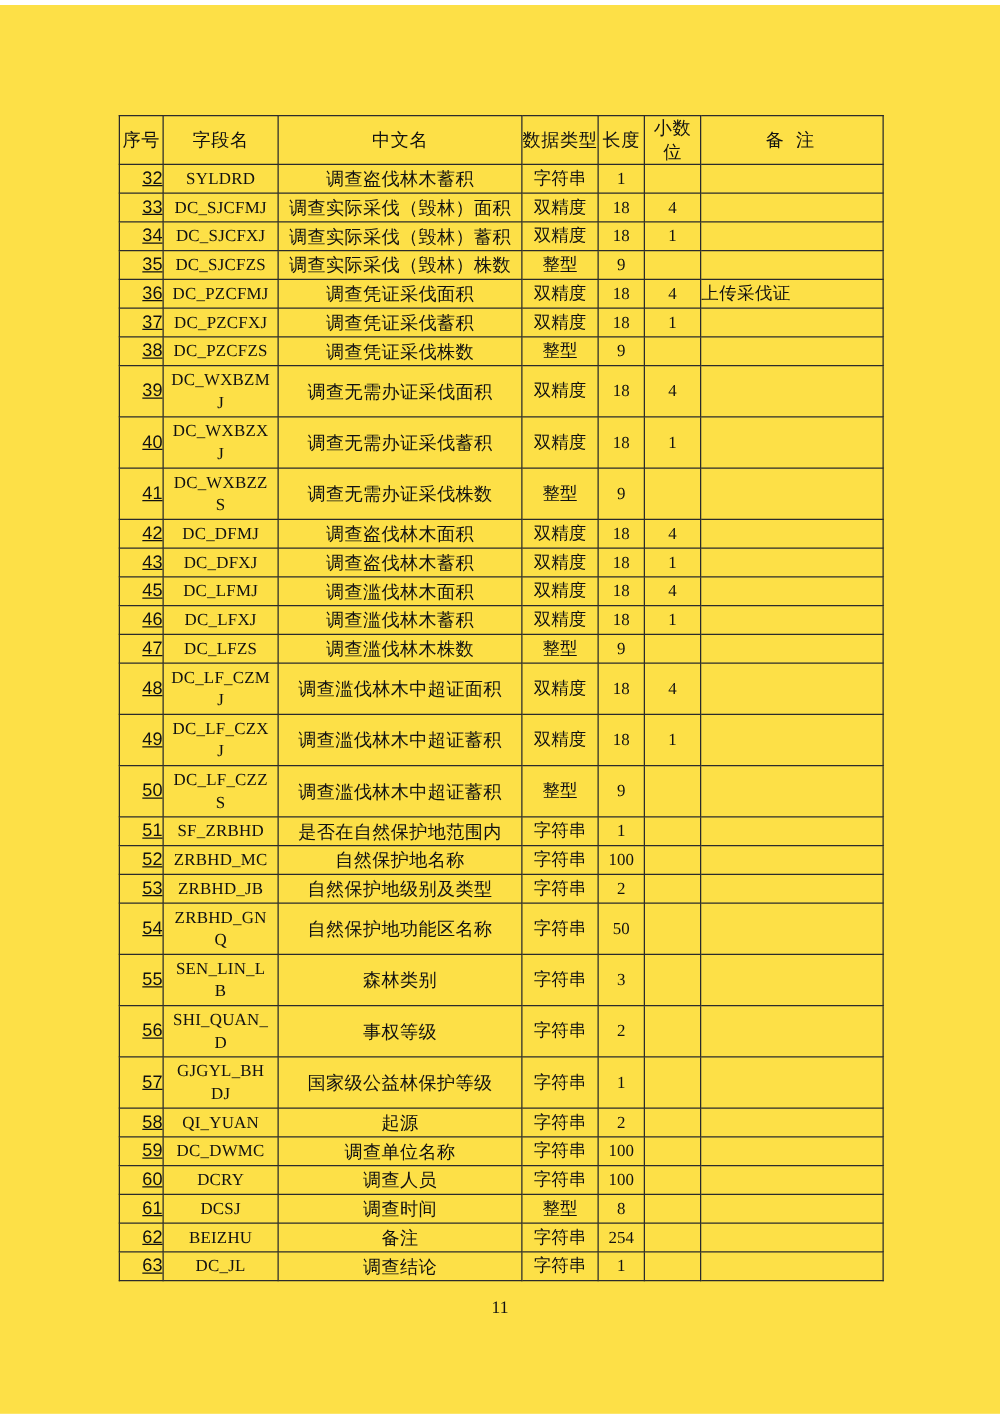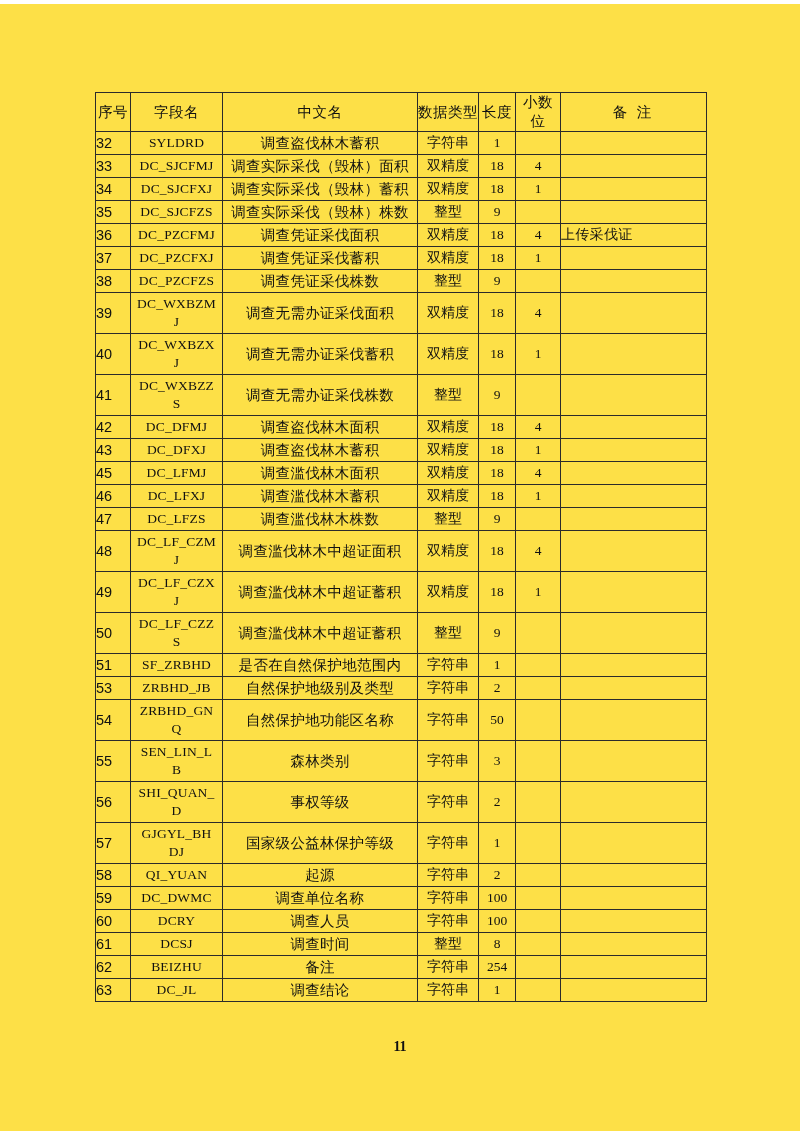--- a/index.html
+++ b/index.html
@@ -68,24 +68,25 @@
   }
   thead th.seq-head,
   thead th.field-head {
     letter-spacing: 0.5px;
   }
 
   tbody tr.r-single td { height: 22px; }
   tbody tr.r-double td { height: 40px; }
 
   td.seq {
-    text-align: left;
+    text-align: right;
     font-size: 14.5px;
     font-family: "Liberation Sans", "DejaVu Sans", sans-serif;
     font-weight: bold;
+    text-decoration: underline;
   }
   td.field {
     text-align: center;
     font-size: 13.5px;
     line-height: 1.35;
     letter-spacing: 0.2px;
   }
   td.field .fl {
     display: block;
   }
@@ -110,21 +111,20 @@
   }
 
   .page-number {
     position: absolute;
     left: 0;
     top: 1035px;
     width: 800px;
     text-align: center;
     font-size: 14px;
     color: #111111;
-    font-weight: bold;
   }
 </style>
 </head>
 <body>
 
 <div class="page">
 
   <div class="table-wrap">
     <table class="spec">
       <colgroup>
@@ -357,20 +357,31 @@
             <td class="field">
               <span class="fl">SF_ZRBHD</span>
             </td>
             <td class="cn">是否在自然保护地范围内</td>
             <td class="type">字符串</td>
             <td class="len">1</td>
             <td class="dec"></td>
             <td class="remark"></td>
           </tr>
           <tr class="r-single">
+            <td class="seq">52</td>
+            <td class="field">
+              <span class="fl">ZRBHD_MC</span>
+            </td>
+            <td class="cn">自然保护地名称</td>
+            <td class="type">字符串</td>
+            <td class="len">100</td>
+            <td class="dec"></td>
+            <td class="remark"></td>
+          </tr>
+          <tr class="r-single">
             <td class="seq">53</td>
             <td class="field">
               <span class="fl">ZRBHD_JB</span>
             </td>
             <td class="cn">自然保护地级别及类型</td>
             <td class="type">字符串</td>
             <td class="len">2</td>
             <td class="dec"></td>
             <td class="remark"></td>
           </tr>

